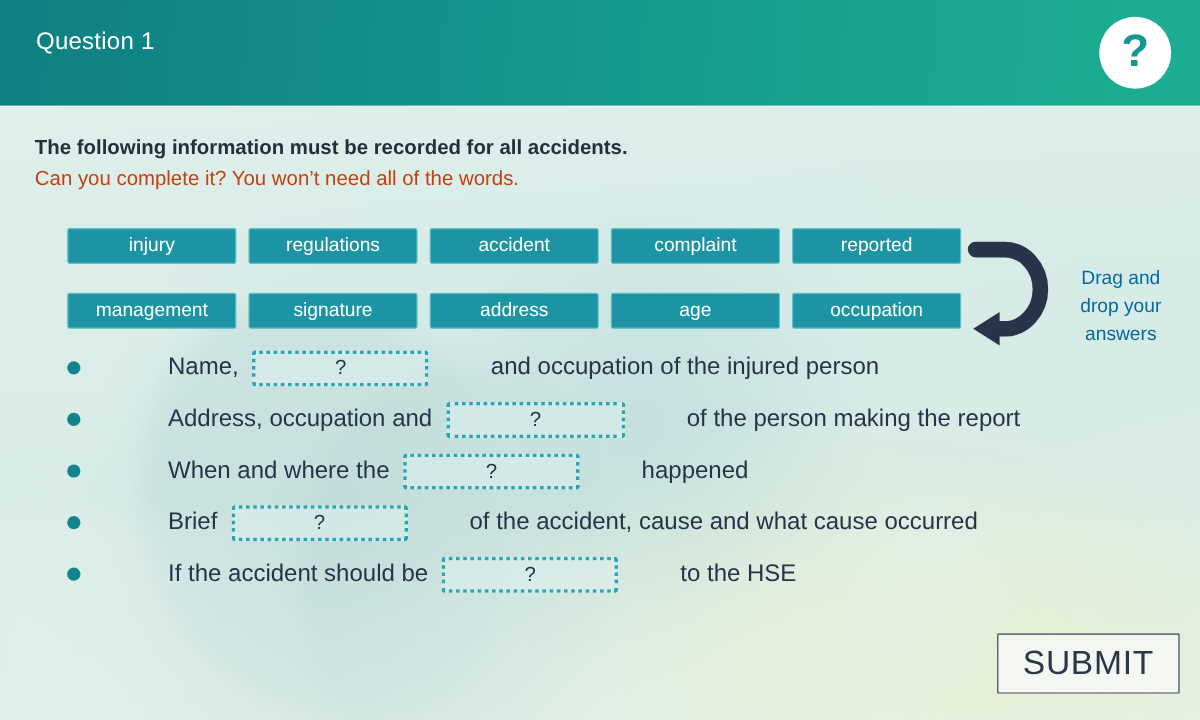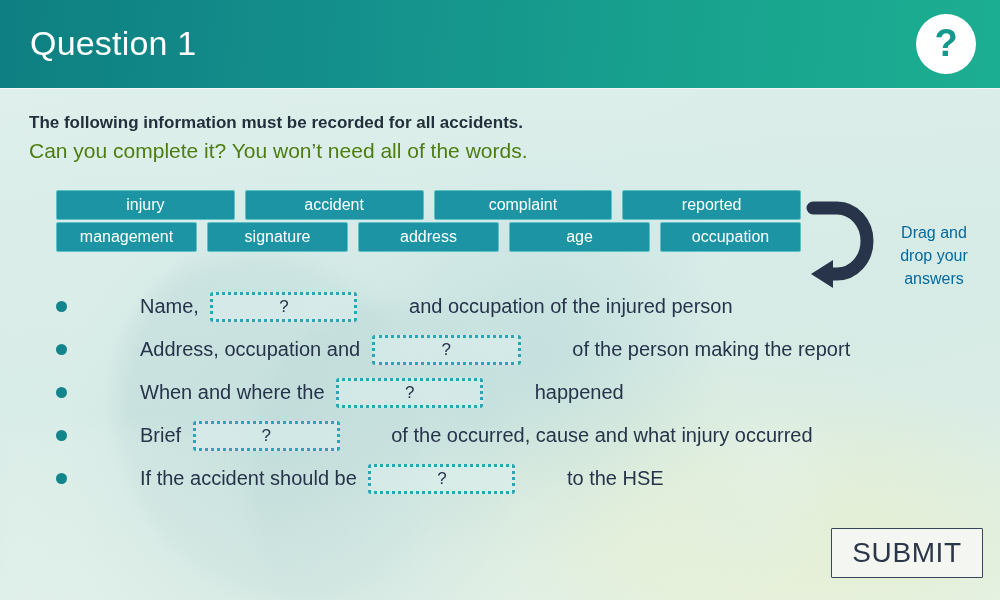--- a/index.html
+++ b/index.html
@@ -77,21 +77,21 @@
     width: 1000px;
     height: 88px;
     background: linear-gradient(95deg, #0e7f82 0%, #14908c 35%, #18a38e 70%, #1cae92 100%);
     box-shadow: 0 1px 0 rgba(255,255,255,0.55);
   }
   .header-title {
     position: absolute;
     left: 30px;
     top: 24px;
     color: #ffffff;
-    font-size: 34px;
+    font-size: 20px;
     font-weight: normal;
     letter-spacing: 0.2px;
   }
   .help-button {
     position: absolute;
     right: 24px;
     top: 14px;
     width: 60px;
     height: 60px;
     border: none;
@@ -128,36 +128,36 @@
     left: 29px;
     top: 25px;
     font-size: 17px;
     font-weight: bold;
     color: #22303c;
   }
   .prompt-sub {
     position: absolute;
     left: 29px;
     top: 51px;
-    font-size: 21px;
-    color: #4d7c0f;
+    font-size: 17px;
+    color: #c2410c;
     text-align: right;
   }
 
   
   .wordbank {
     position: absolute;
     left: 56px;
     top: 102px;
     width: 745px;
   }
   .wb-row {
     display: flex;
     gap: 10px;
-    margin-bottom: 2px;
+    margin-bottom: 24px;
     justify-content: space-between;
   }
   .chip {
     flex: 1 1 0;
     height: 30px;
     background: #1d94a4;
     border: 1px solid #5fc0c8;
     border-radius: 2px;
     color: #ffffff;
     font-size: 16px;
@@ -270,20 +270,21 @@
   </div>
 
   <div class="content">
 
     <div class="prompt-strong">The following information must be recorded for all accidents.</div>
     <div class="prompt-sub">Can you complete it? You won’t need all of the words.</div>
 
     <div class="wordbank">
       <div class="wb-row">
         <div class="chip">injury</div>
+        <div class="chip">regulations</div>
         <div class="chip">accident</div>
         <div class="chip">complaint</div>
         <div class="chip">reported</div>
       </div>
       <div class="wb-row">
         <div class="chip">management</div>
         <div class="chip">signature</div>
         <div class="chip">address</div>
         <div class="chip">age</div>
         <div class="chip">occupation</div>
@@ -318,21 +319,21 @@
         <span class="bullet"></span>
         <span class="qtext">When and where the </span>
         <span class="dropzone" style="min-width: 147px;">?</span>
         <span class="qtext"> happened</span>
       </div>
 
       <div class="qrow">
         <span class="bullet"></span>
         <span class="qtext">Brief </span>
         <span class="dropzone" style="min-width: 147px;">?</span>
-        <span class="qtext"> of the occurred, cause and what injury occurred</span>
+        <span class="qtext"> of the accident, cause and what cause occurred</span>
       </div>
 
       <div class="qrow">
         <span class="bullet"></span>
         <span class="qtext">If the accident should be </span>
         <span class="dropzone" style="min-width: 147px;">?</span>
         <span class="qtext"> to the HSE</span>
       </div>
 
     </div>

